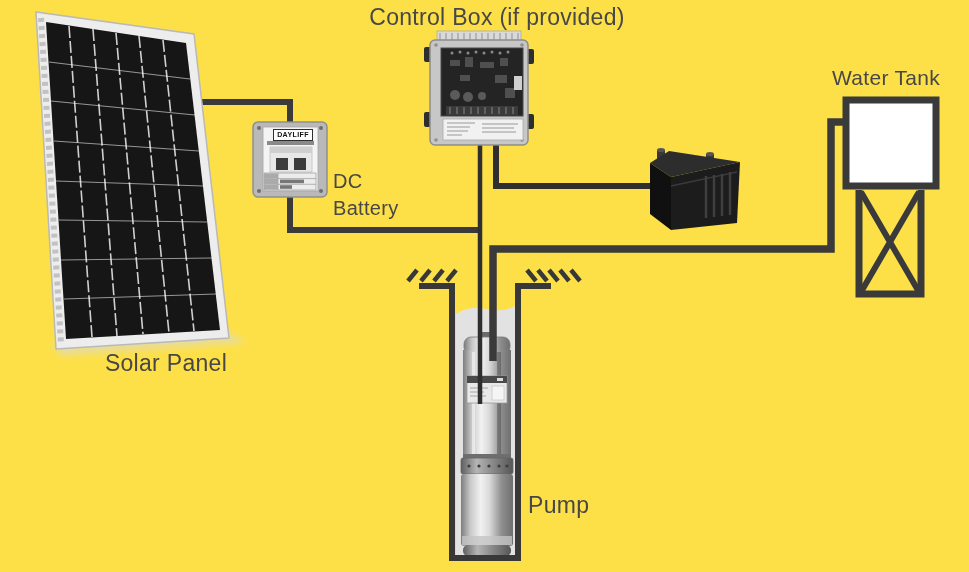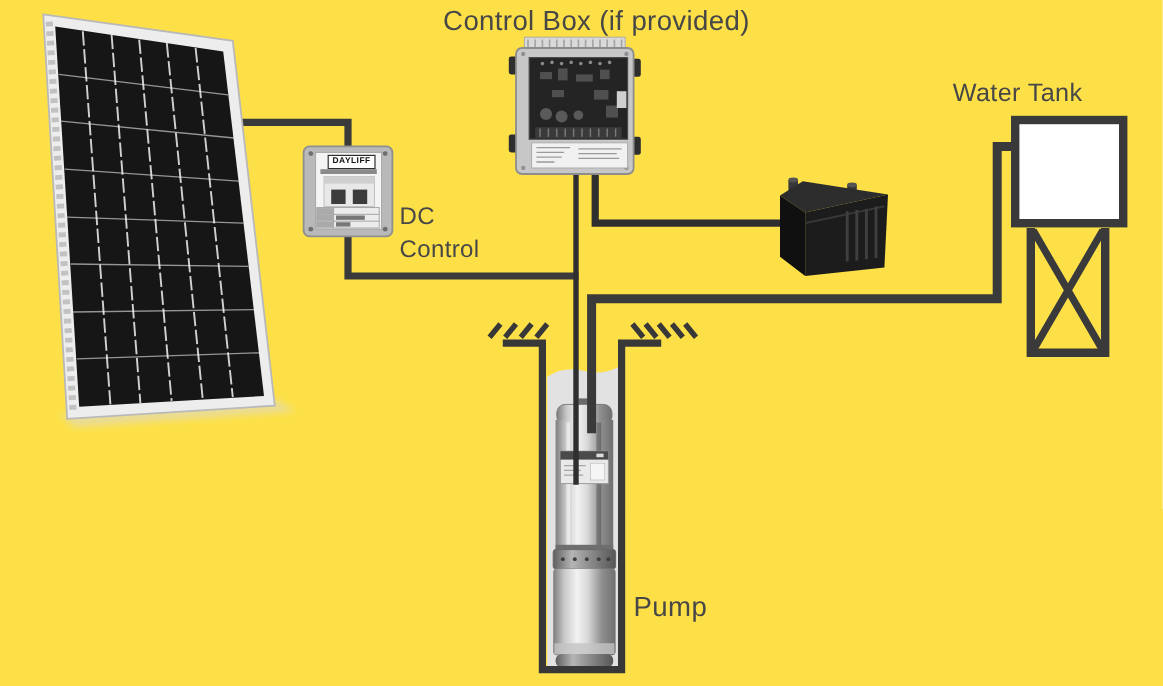--- a/index.html
+++ b/index.html
@@ -177,26 +177,27 @@
 
   <g>
     <rect x="846" y="100" width="90" height="86" fill="#ffffff" stroke="#3a3a3a" stroke-width="7"></rect>
     <path d="M859 190 V294 M921 190 V294 M855.5 294 H924.5" fill="none" stroke="#3a3a3a" stroke-width="7"></path>
     <path d="M861 192 L919 292 M919 192 L861 292" fill="none" stroke="#3a3a3a" stroke-width="6"></path>
   </g>
 </svg>
 
 <div class="lbl center" style="left:352px;top:4px;width:290px;">Control Box (if provided)</div>
 
-<div class="lbl center" style="left:784px;top:64px;width:128px;font-size:21px;">Water Tank</div>
+<div class="lbl center" style="left:822px;top:64px;width:128px;font-size:21px;">Water Tank</div>
 
 <div class="lbl" style="left:333px;top:168px;font-size:20px;">
   <div>DC</div>
-  <div>Control</div>
+  <div>Battery</div>
 </div>
 
 
+<div class="lbl center" style="left:56px;top:350px;width:220px;">Solar Panel</div>
 
 <div class="lbl" style="left:528px;top:492px;">Pump</div>
 
 <div class="brand">DAYLIFF</div>
 
 </div>
 
 </body></html>

